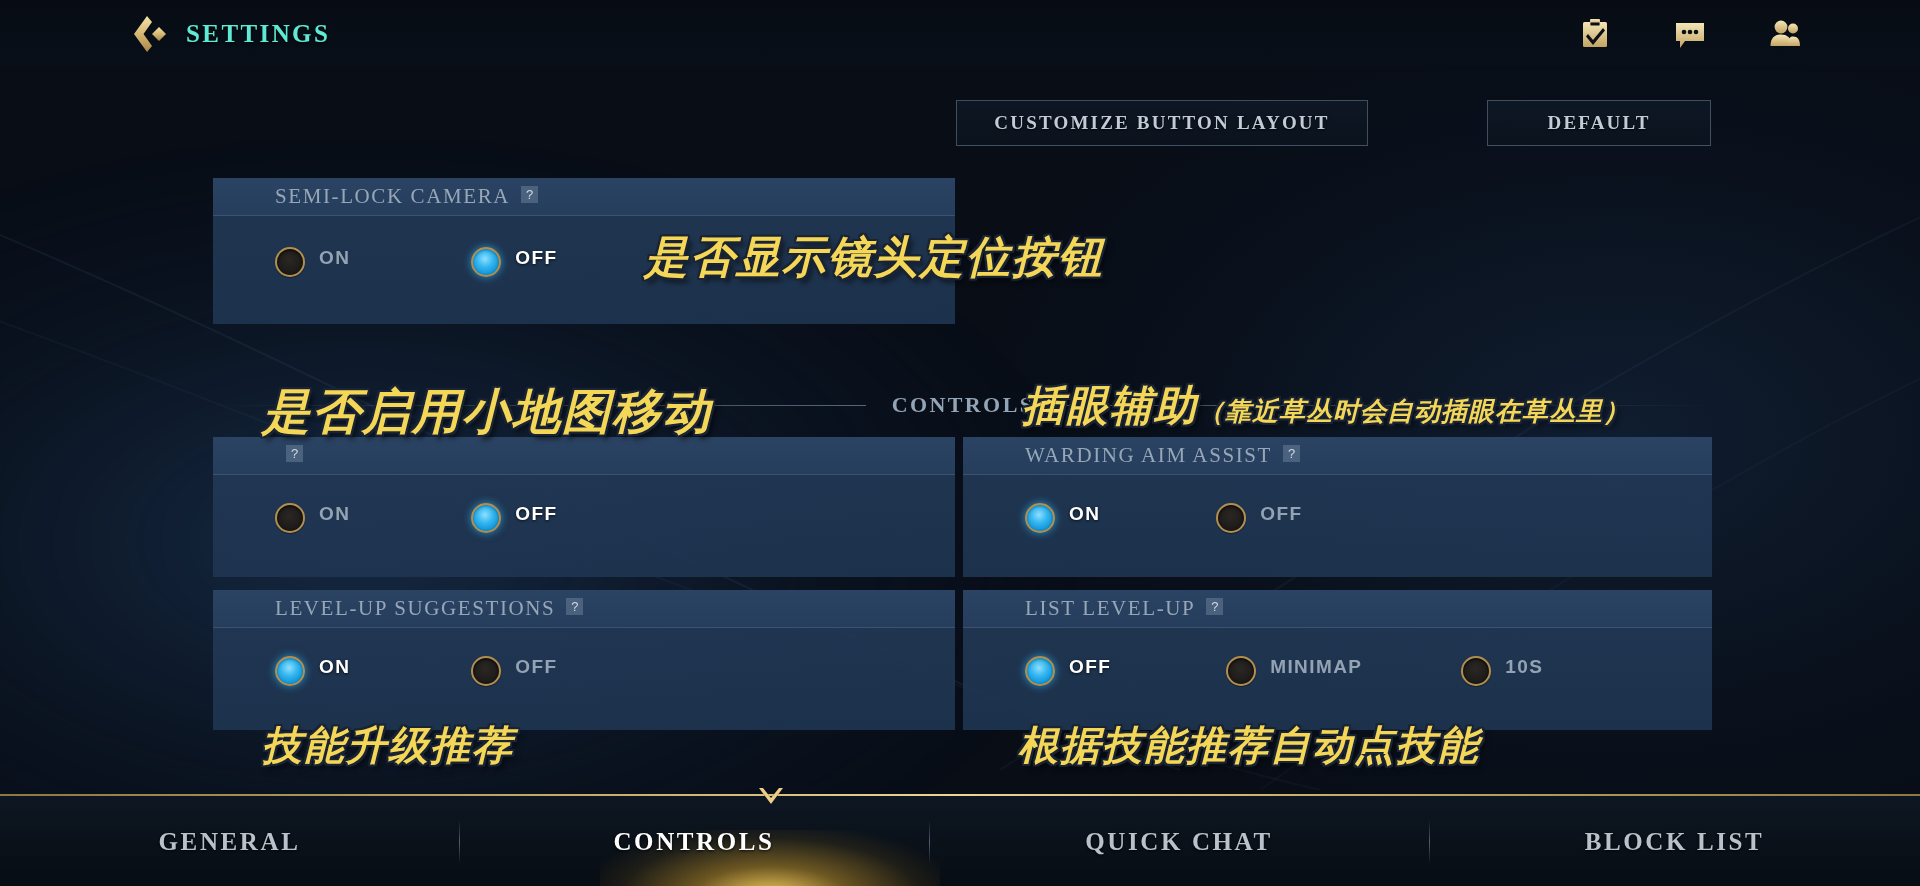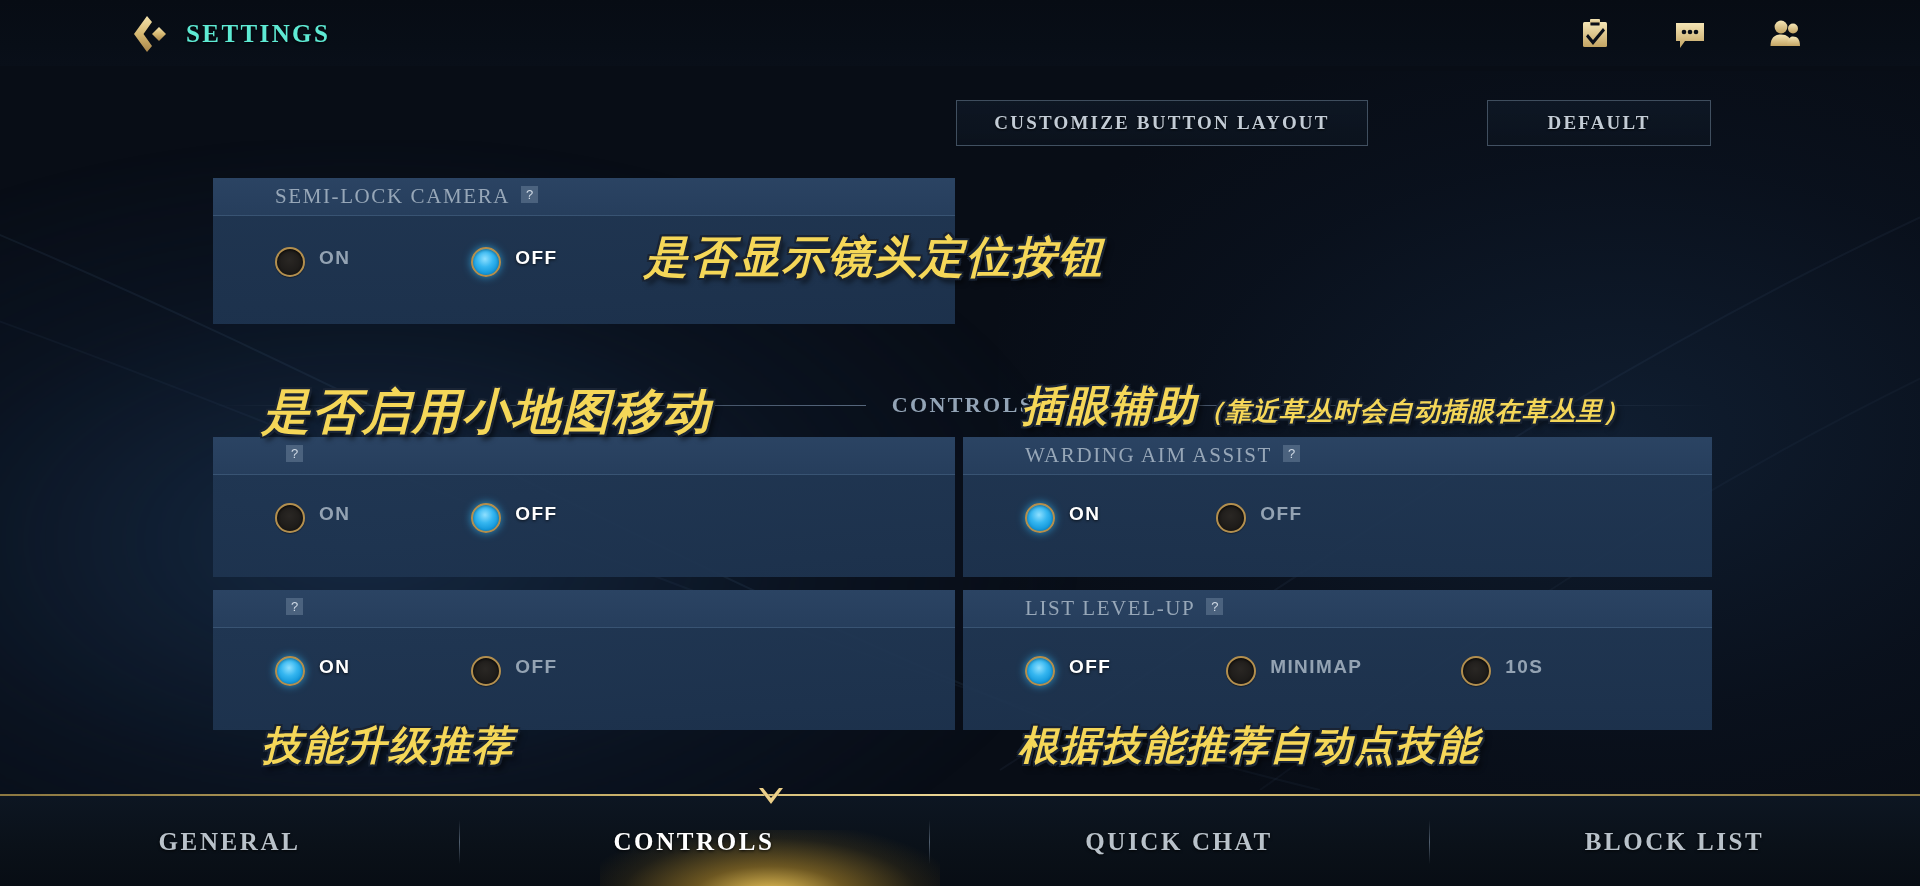--- a/index.html
+++ b/index.html
@@ -302,20 +302,21 @@
     </div>
     <div class="opt" style="margin-left:116px;">
       <span class="radio"></span>
       <span class="opt-label">OFF</span>
     </div>
   </div>
 </div>
 
 <div class="panel" style="left:213px; top:590px; width:742px; height:140px;">
   <div class="panel-head">
+    <span class="panel-title">LEVEL-UP SUGGESTIONS</span>
     <span class="help-icon">?</span>
   </div>
   <div class="panel-body">
     <div class="opt" style="margin-left:62px;">
       <span class="radio on"></span>
       <span class="opt-label sel">ON</span>
     </div>
     <div class="opt" style="margin-left:121px;">
       <span class="radio"></span>
       <span class="opt-label">OFF</span>

